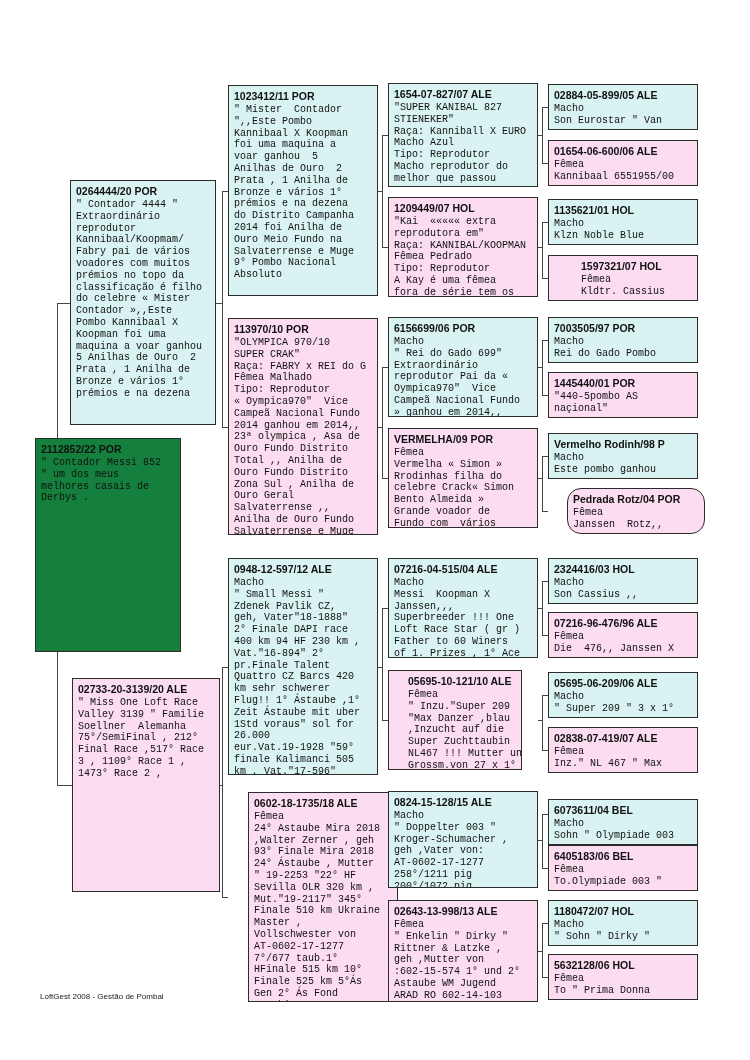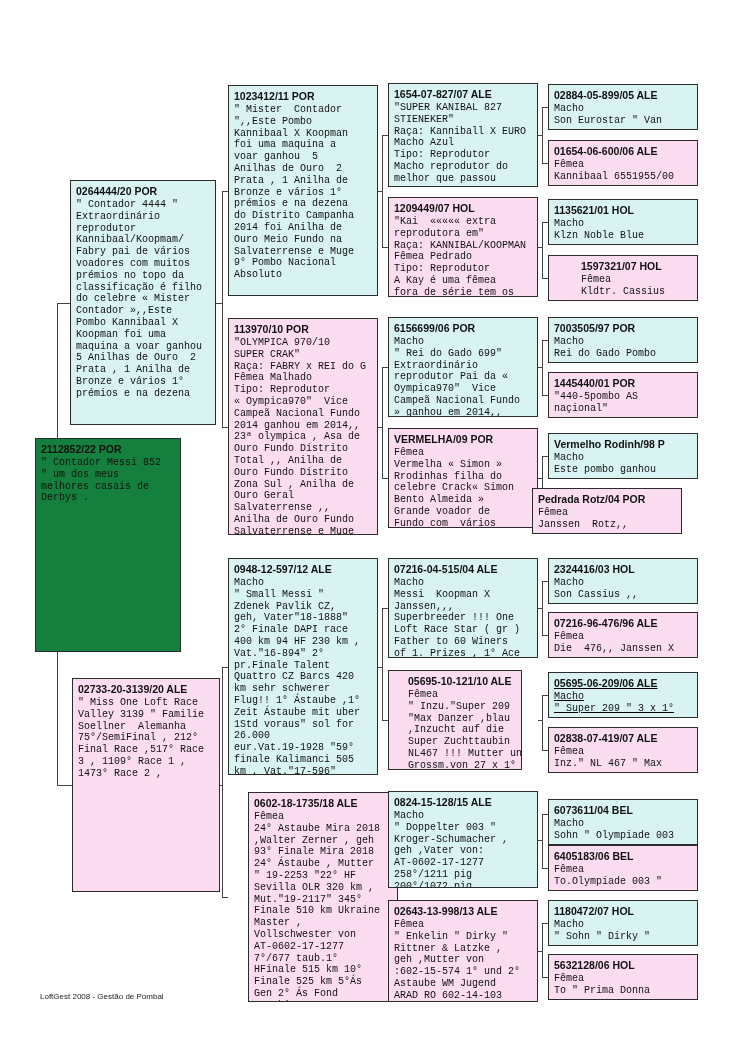--- a/index.html
+++ b/index.html
@@ -323,36 +323,36 @@
       <div class="box female" style="left: 548px; top: 372px; width: 150px; height: 46px;">
         <div class="ring">1445440/01 POR</div>
         <div class="body">"440-5pombo AS
 naçional"</div>
       </div>
       <div class="box male" style="left: 548px; top: 433px; width: 150px; height: 46px;">
         <div class="ring">Vermelho Rodinh/98 P</div>
         <div class="body">Macho
 Este pombo ganhou</div>
       </div>
-      <div class="box female" style="left: 532px; top: 488px; width: 150px; height: 46px;">
+      <div class="box female" style="left: 567px; top: 488px; width: 138px; height: 46px; border-radius: 14px;">
         <div class="ring">Pedrada Rotz/04 POR</div>
         <div class="body">Fêmea
 Janssen  Rotz,,</div>
       </div>
       <div class="box male" style="left: 548px; top: 558px; width: 150px; height: 46px;">
         <div class="ring">2324416/03 HOL</div>
         <div class="body">Macho
 Son Cassius ,,</div>
       </div>
       <div class="box female" style="left: 548px; top: 612px; width: 150px; height: 46px;">
         <div class="ring">07216-96-476/96 ALE</div>
         <div class="body">Fêmea
 Die  476,, Janssen X</div>
       </div>
-      <div class="box male" style="left: 548px; top: 672px; width: 150px; height: 46px; text-decoration: underline;">
+      <div class="box male" style="left: 548px; top: 672px; width: 150px; height: 46px;">
         <div class="ring">05695-06-209/06 ALE</div>
         <div class="body">Macho
 " Super 209 " 3 x 1°</div>
       </div>
       <div class="box female" style="left: 548px; top: 727px; width: 150px; height: 46px;">
         <div class="ring">02838-07-419/07 ALE</div>
         <div class="body">Fêmea
 Inz." NL 467 " Max</div>
       </div>
       <div class="box male" style="left: 548px; top: 791px; width: 150px; height: 46px; margin-top: 8px;">

